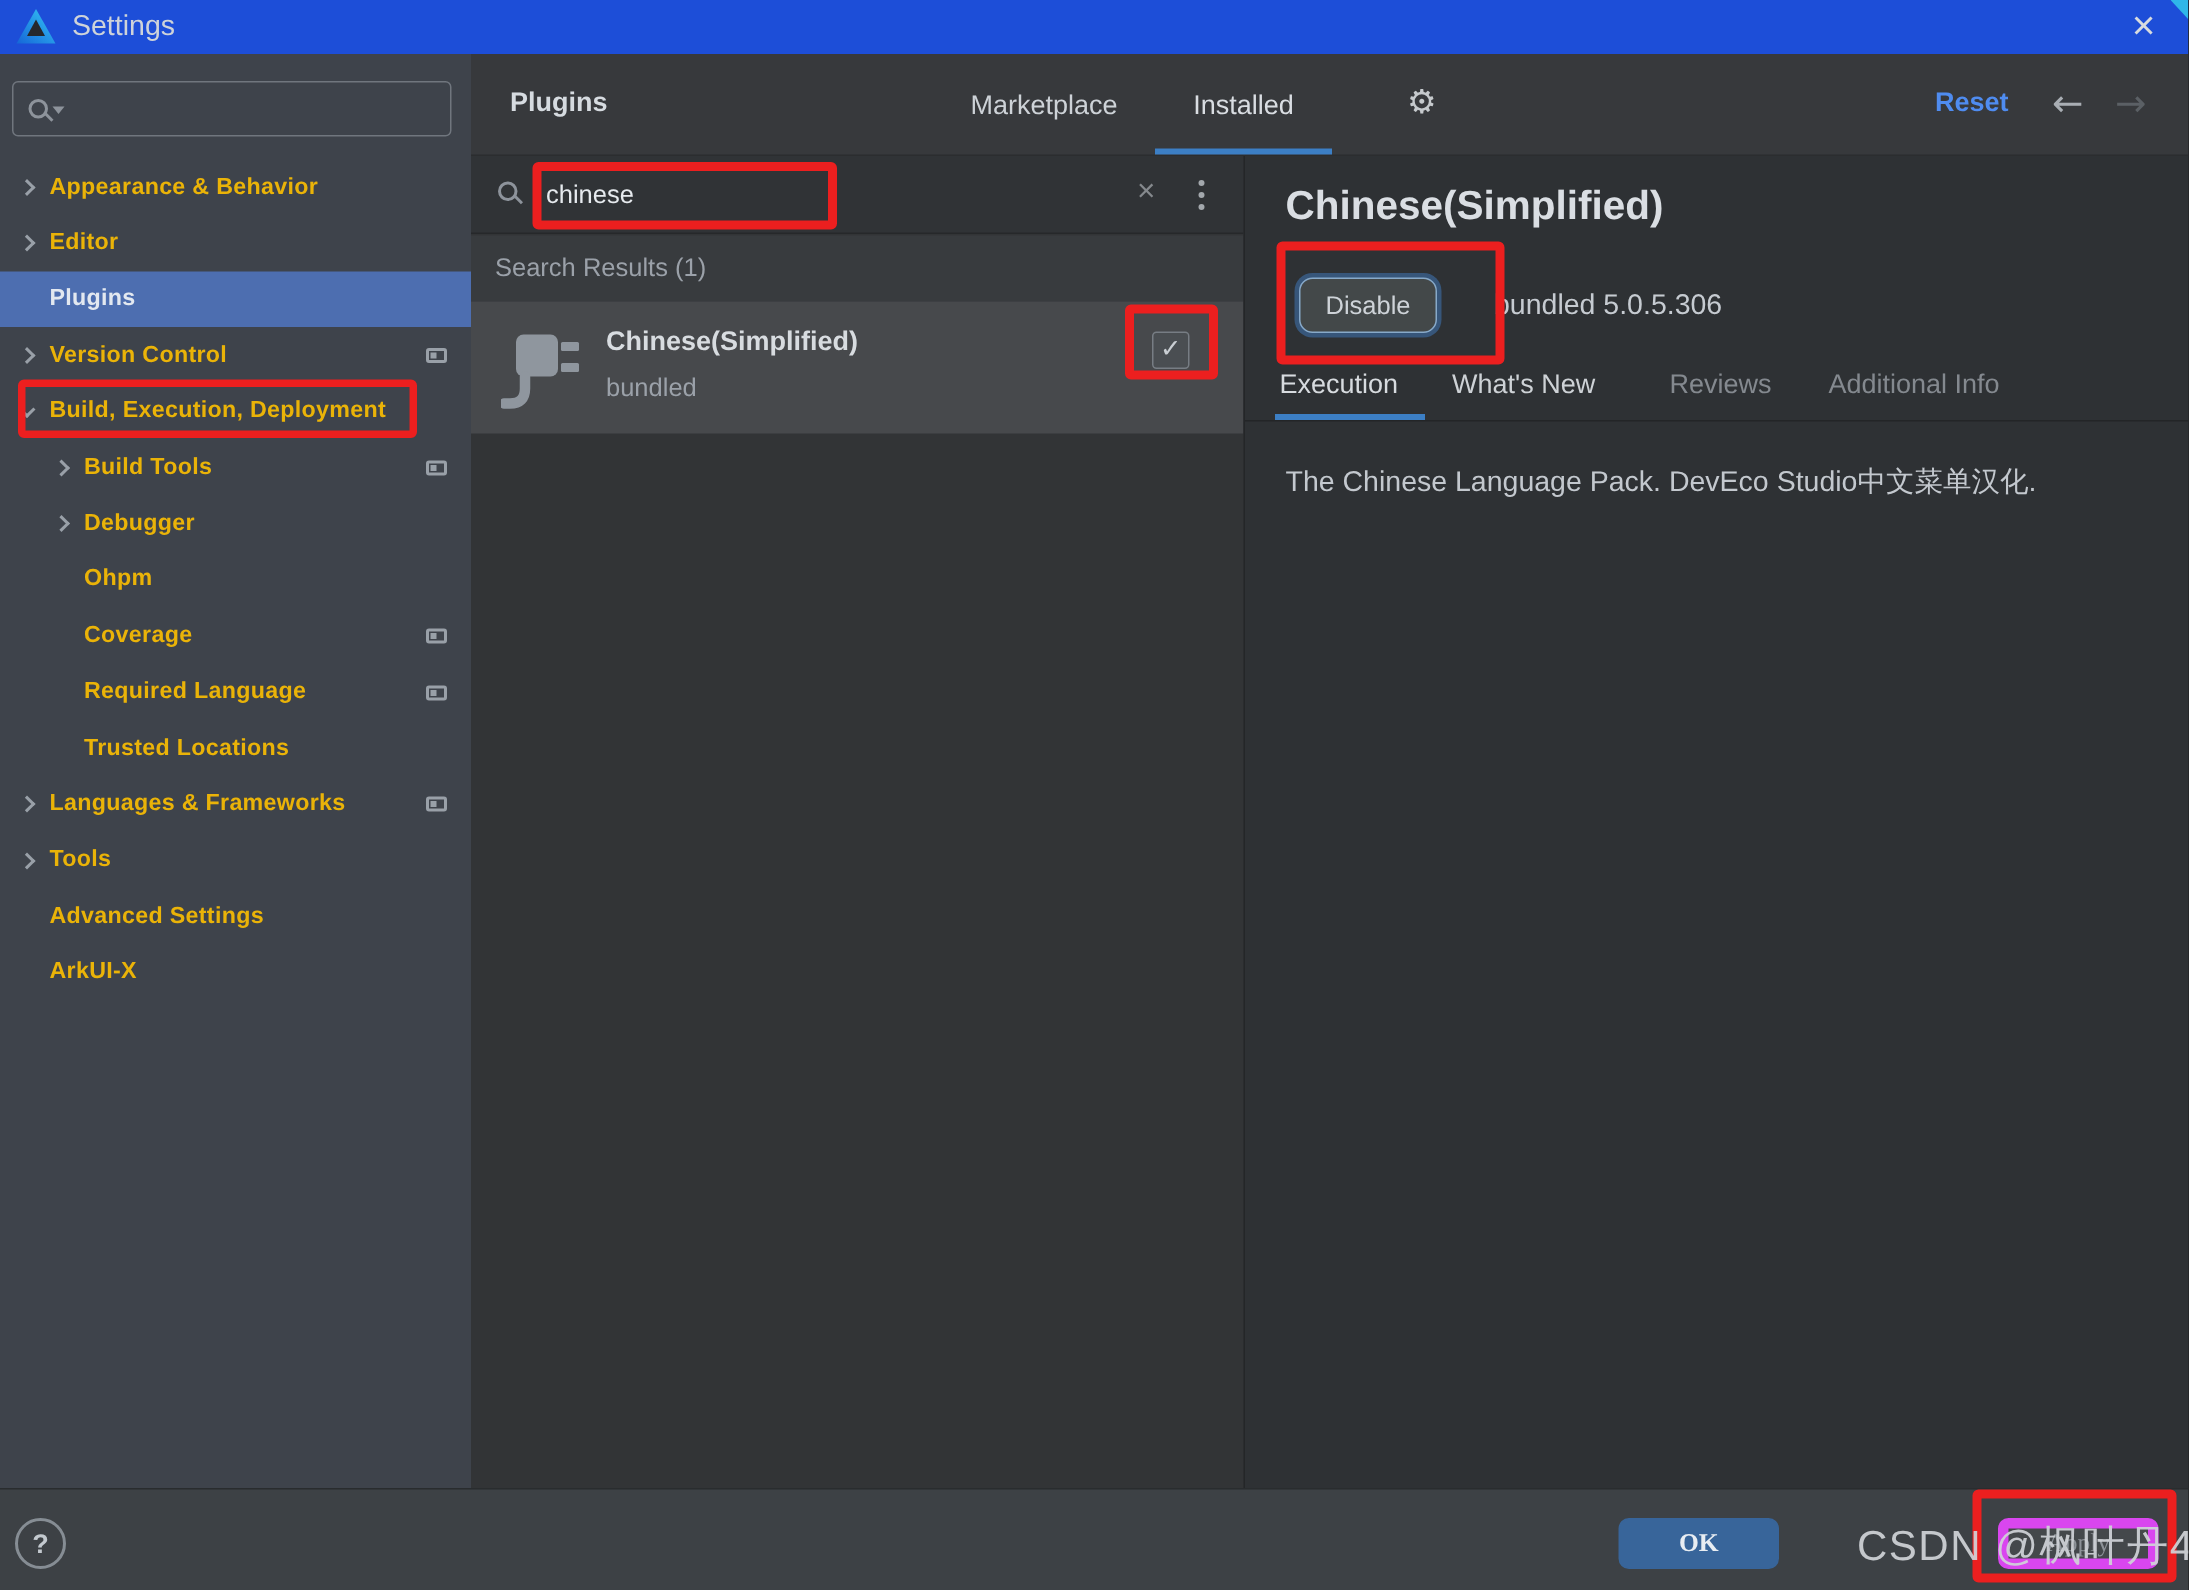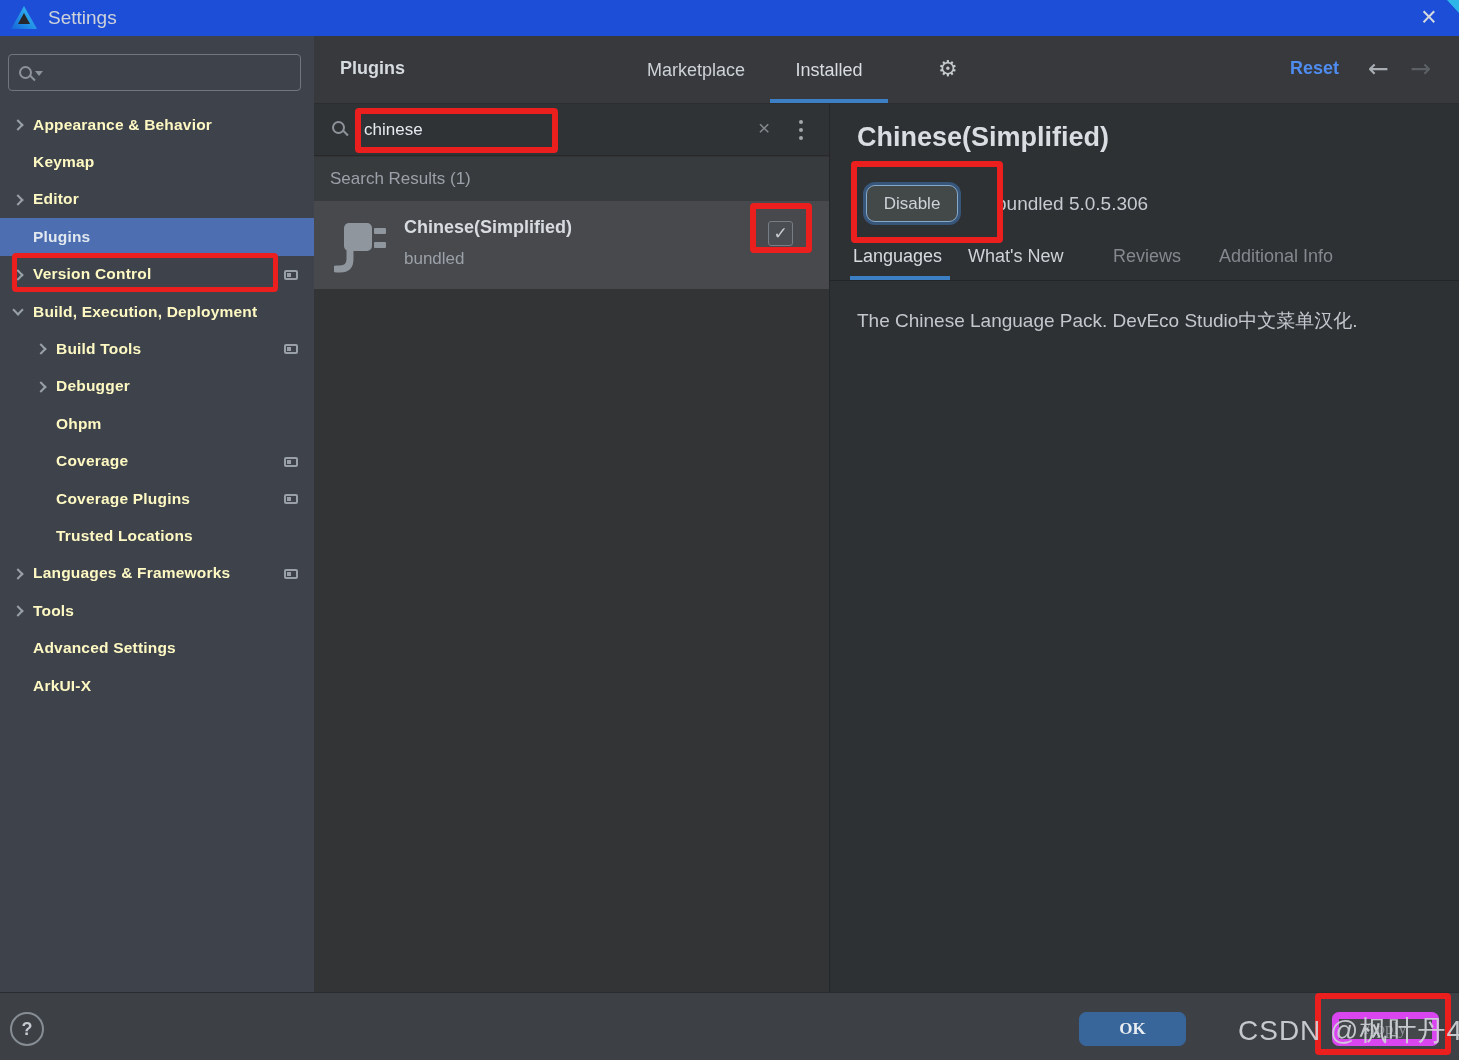--- a/index.html
+++ b/index.html
@@ -24,21 +24,21 @@
   #sidebar-search input { flex:1; background:transparent; border:none; outline:none; color:#e6eaee; font-size:16px;
     font-family:inherit; margin-left:10px; }
   .mag { position:relative; width:13px; height:13px; border:2px solid #8d939b; border-radius:50%; flex:none; display:inline-block; }
   .mag::after { content:''; position:absolute; width:7px; height:2px; background:#8d939b;
     transform:rotate(45deg); right:-6px; bottom:-2px; }
   .mag-drop { position:absolute; left:26px; top:16px; width:0; height:0;
     border-left:4px solid transparent; border-right:4px solid transparent; border-top:5px solid #8d939b; }
   #sidebar-items { position:absolute; left:0; top:70px; width:314px; }
   .side-row { position:relative; height:37.4px; display:flex; align-items:center; padding-left:33px; cursor:pointer; }
   .side-row.indent { padding-left:56px; }
-  .side-label { font-size:15.5px; font-weight:bold; color:#fef9c3; letter-spacing:.2px; }
+  .side-label { font-size:15.5px; font-weight:bold; color:#eab308; letter-spacing:.2px; }
   .side-row.selected { background:#4d6eb0; }
   .side-row.selected .side-label { color:#e2e8f0; }
   .chev { position:absolute; left:14px; top:15px; width:8px; height:8px;
     border-right:2px solid #99a0a8; border-bottom:2px solid #99a0a8; }
   .chev.right { transform:rotate(-45deg); }
   .chev.down  { transform:rotate(45deg); top:13px; }
   .indent .chev { left:37px; }
   .panel-ic { position:absolute; right:16px; top:14px; width:14px; height:10px;
     border:2px solid #99a0a8; border-radius:2px; }
   .panel-ic::after { content:''; position:absolute; left:1px; top:1px; width:4px; height:4px; background:#99a0a8; }
@@ -139,23 +139,20 @@
       <span class="mag"></span>
       <span class="mag-drop"></span>
       <input aria-label="search settings" value="" style="">
     </div>
     <div id="sidebar-items">
         <div class="side-row">
           <span class="chev right"></span>
           <span class="side-label">Appearance &amp; Behavior</span>
         </div>
         <div class="side-row">
-          <span class="side-label">Keymap</span>
-        </div>
-        <div class="side-row">
           <span class="chev right"></span>
           <span class="side-label">Editor</span>
         </div>
         <div class="side-row selected">
           <span class="side-label">Plugins</span>
         </div>
         <div class="side-row">
           <span class="chev right"></span>
           <span class="side-label">Version Control</span>
           <span class="panel-ic"></span>
@@ -174,21 +171,21 @@
           <span class="side-label">Debugger</span>
         </div>
         <div class="side-row indent">
           <span class="side-label">Ohpm</span>
         </div>
         <div class="side-row indent">
           <span class="side-label">Coverage</span>
           <span class="panel-ic"></span>
         </div>
         <div class="side-row indent">
-          <span class="side-label">Coverage Plugins</span>
+          <span class="side-label">Required Language</span>
           <span class="panel-ic"></span>
         </div>
         <div class="side-row indent">
           <span class="side-label">Trusted Locations</span>
         </div>
         <div class="side-row">
           <span class="chev right"></span>
           <span class="side-label">Languages &amp; Frameworks</span>
           <span class="panel-ic"></span>
         </div>
@@ -240,21 +237,21 @@
       <span id="plugin-name">Chinese(Simplified)</span>
       <span id="plugin-sub">bundled</span>
       <span id="plugin-checkbox">✓</span>
     </div>
   </div>
 
   <div id="detail">
     <span id="detail-title">Chinese(Simplified)</span>
     <button id="disable-btn">Disable</button>
     <span id="version-text">bundled 5.0.5.306</span>
-    <span class="detail-tab" id="dtab-overview">Languages</span>
+    <span class="detail-tab" id="dtab-overview">Execution</span>
     <span class="detail-tab" id="dtab-whatsnew">What's New</span>
     <span class="detail-tab" id="dtab-reviews">Reviews</span>
     <span class="detail-tab" id="dtab-additional">Additional Info</span>
     <span id="overview-underline"></span>
     <span id="detail-tab-divider"></span>
     <span id="plugin-desc">The Chinese Language Pack. DevEco Studio中文菜单汉化.</span>
   </div>
 
   <div id="footer">
     <div id="help-btn">?</div>

